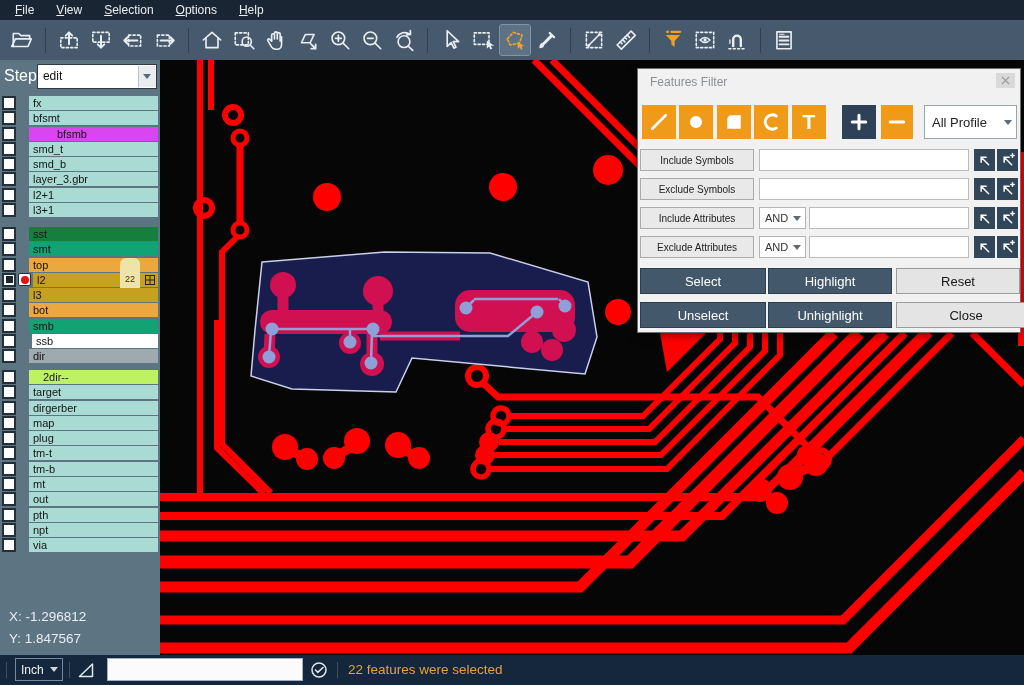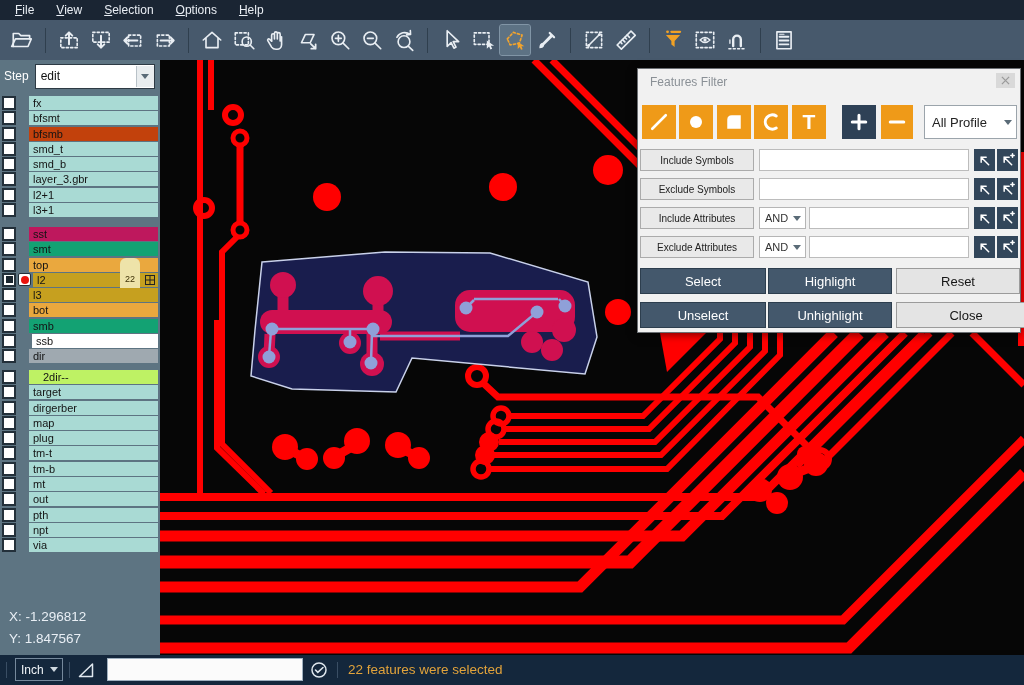--- a/index.html
+++ b/index.html
@@ -13,22 +13,22 @@
   
   #toolbar{position:absolute;left:0;top:20px;width:1024px;height:40px;background:#47596c;
            display:flex;align-items:center;padding-left:6px;box-sizing:border-box;z-index:5}
   .tb-icon{width:30px;height:30px;display:flex;align-items:center;justify-content:center;margin:0 1px}
   .tb-icon svg{stroke:#e9eef3;fill:none;stroke-width:1.5;stroke-linejoin:round;stroke-linecap:round}
   .tb-icon.active{background:#5d7284;outline:1px solid #8195a6;border-radius:2px}
   .tb-sep{width:1px;height:25px;background:#2f3f4e;margin:0 7px}
   
   #sidebar{position:absolute;left:0;top:60px;width:160px;height:595px;background:#5d7482;z-index:4}
   #step-row{position:absolute;left:0;top:0;width:160px;height:32px;display:flex;align-items:center}
-  #step-label{color:#fff;font-size:12px;margin-left:4px}
-  #step-select{margin-left:6px;width:118px;height:23px;background:#fff;border:1px solid #2d3a44;
+  #step-label{color:#fff;font-size:16px;margin-left:4px}
+  #step-select{width:118px;height:23px;background:#fff;border:1px solid #2d3a44;
                display:flex;align-items:center;font-size:12px;color:#111}
   #step-select .val{flex:1;padding-left:5px}
   .chev{width:0;height:0;border-left:4px solid transparent;border-right:4px solid transparent;border-top:5px solid #5a6b77;margin:0 4px}
   #step-select .chev-box{width:17px;height:21px;background:#e9edef;border-left:1px solid #b9c2c8;display:flex;align-items:center;justify-content:center}
   #layers{position:absolute;left:0;top:36px;width:158px}
   .layer-group{position:absolute;left:0;width:158px}
   .layer-row{display:flex;align-items:center;height:14px;margin-bottom:1.3px}
   .cb{width:10px;height:10px;background:#fff;border:2px solid #23303a;margin-left:2px;flex:0 0 auto;position:relative}
   .cb.checked::after{content:"";position:absolute;left:1.5px;top:1.5px;width:7px;height:7px;background:#1c2730}
   .dot-cell{width:11px;height:11px;background:#fff;border:1.5px solid #23303a;border-radius:2px;margin-left:2px;
@@ -261,21 +261,21 @@
           </span>
         </div>
         <div class="layer-row">
           <span class="cb"></span>
           <span class="chip" style="background: rgb(169, 218, 212);">
             <span class="chip-label">bfsmt</span>
           </span>
         </div>
         <div class="layer-row">
           <span class="cb"></span>
-          <span class="chip" style="background: #c2410c;">
+          <span class="chip" style="background: #d946ef; padding-left: 24px;">
             <span class="chip-label">bfsmb</span>
           </span>
         </div>
         <div class="layer-row">
           <span class="cb"></span>
           <span class="chip" style="background: rgb(169, 218, 212);">
             <span class="chip-label">smd_t</span>
           </span>
         </div>
         <div class="layer-row">
@@ -299,21 +299,21 @@
         <div class="layer-row">
           <span class="cb"></span>
           <span class="chip" style="background: rgb(169, 218, 212);">
             <span class="chip-label">l3+1</span>
           </span>
         </div>
       </div>
     <div class="layer-group" id="lg1" style="top:131px">
         <div class="layer-row">
           <span class="cb"></span>
-          <span class="chip" style="background: #be185d;">
+          <span class="chip" style="background: #15803d;">
             <span class="chip-label">sst</span>
           </span>
         </div>
         <div class="layer-row">
           <span class="cb"></span>
           <span class="chip" style="background: rgb(19, 162, 115);">
             <span class="chip-label">smt</span>
           </span>
         </div>
         <div class="layer-row">

